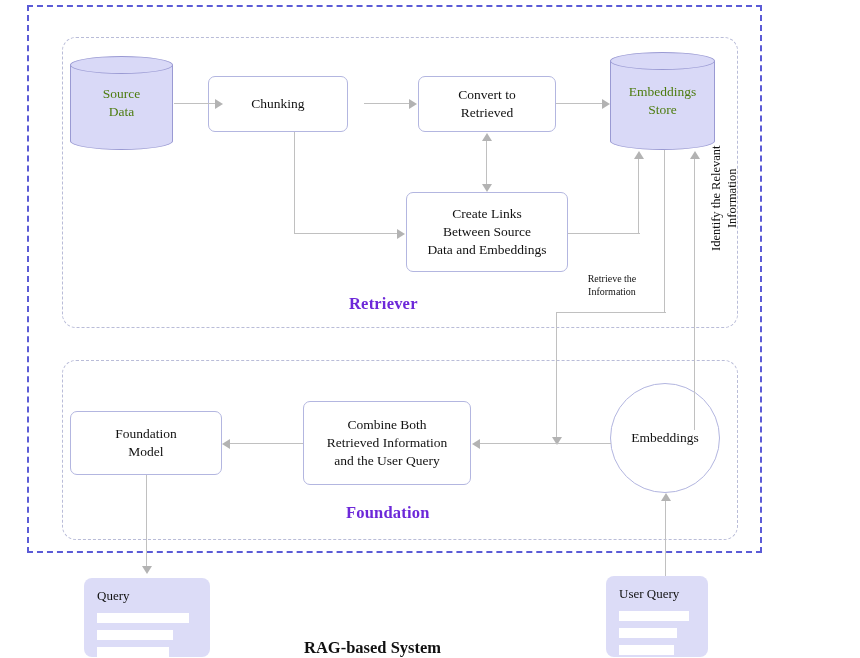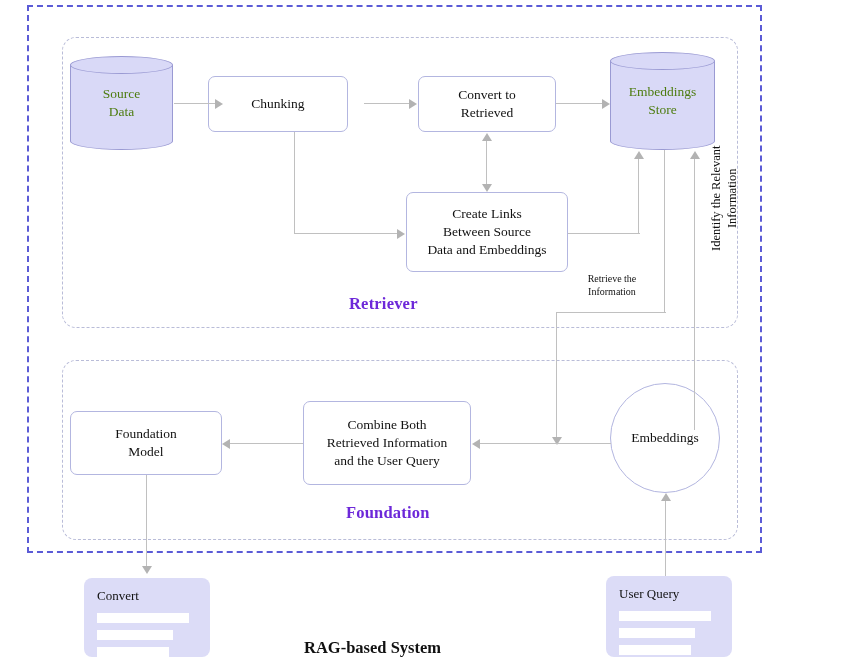--- a/index.html
+++ b/index.html
@@ -111,21 +111,21 @@
     border-radius:8px;
     box-sizing:border-box;
     padding:10px 13px 0 13px;
   }
   .doc-card .doc-title{font-size:13px;color:#111111;display:block;margin-bottom:9px;}
   .doc-card .doc-line{display:block;height:10px;background:#ffffff;margin-bottom:7px;}
   .doc-card .doc-line.l1{width:92%;}
   .doc-card .doc-line.l2{width:76%;}
   .doc-card .doc-line.l3{width:72%;}
   #card-output{left:84px;top:578px;width:126px;height:79px;}
-  #card-userquery{left:606px;top:576px;width:126px;height:81px;}
+  #card-userquery{left:606px;top:576px;width:102px;height:81px;}
   
   .conn{position:absolute;background:#c0c0c0;}
   .conn.h{height:1.4px;}
   .conn.v{width:1.4px;}
   .arrow{position:absolute;width:0;height:0;}
   .arrow.right{border-top:5px solid transparent;border-bottom:5px solid transparent;border-left:8px solid #b3b3b3;}
   .arrow.left{border-top:5px solid transparent;border-bottom:5px solid transparent;border-right:8px solid #b3b3b3;}
   .arrow.up{border-left:5px solid transparent;border-right:5px solid transparent;border-bottom:8px solid #b3b3b3;}
   .arrow.down{border-left:5px solid transparent;border-right:5px solid transparent;border-top:8px solid #b3b3b3;}
   
@@ -195,21 +195,21 @@
   <div class="node-box" id="box-foundation">
     <span style="white-space:pre-line">Foundation
 Model</span>
   </div>
 
   <div id="circle-embeddings">
     <span>Embeddings</span>
   </div>
 
   <div class="doc-card" id="card-output">
-    <span class="doc-title">Convert</span>
+    <span class="doc-title">Query</span>
     <span class="doc-line l1"></span>
     <span class="doc-line l2"></span>
     <span class="doc-line l3"></span>
   </div>
 
   <div class="doc-card" id="card-userquery">
     <span class="doc-title">User Query</span>
     <span class="doc-line l1"></span>
     <span class="doc-line l2"></span>
     <span class="doc-line l3"></span>

